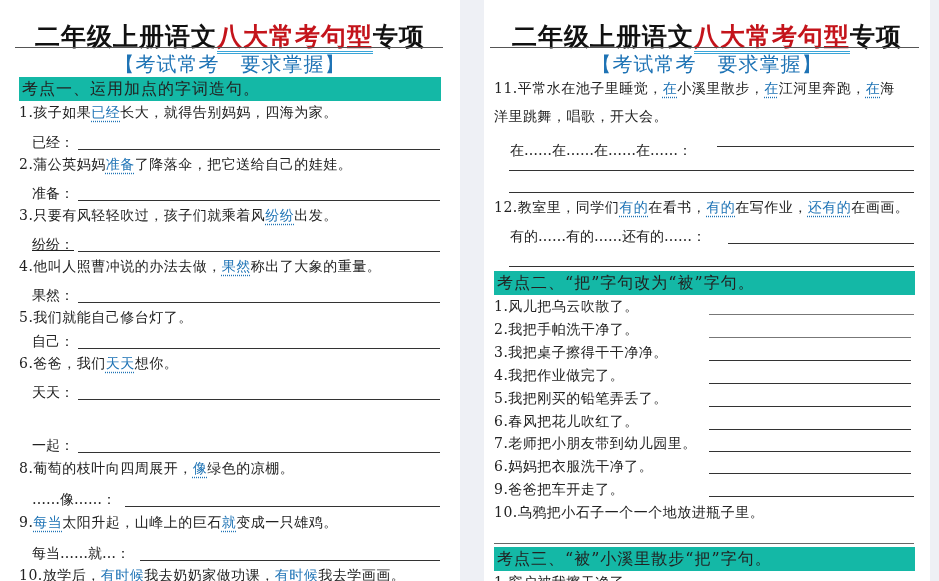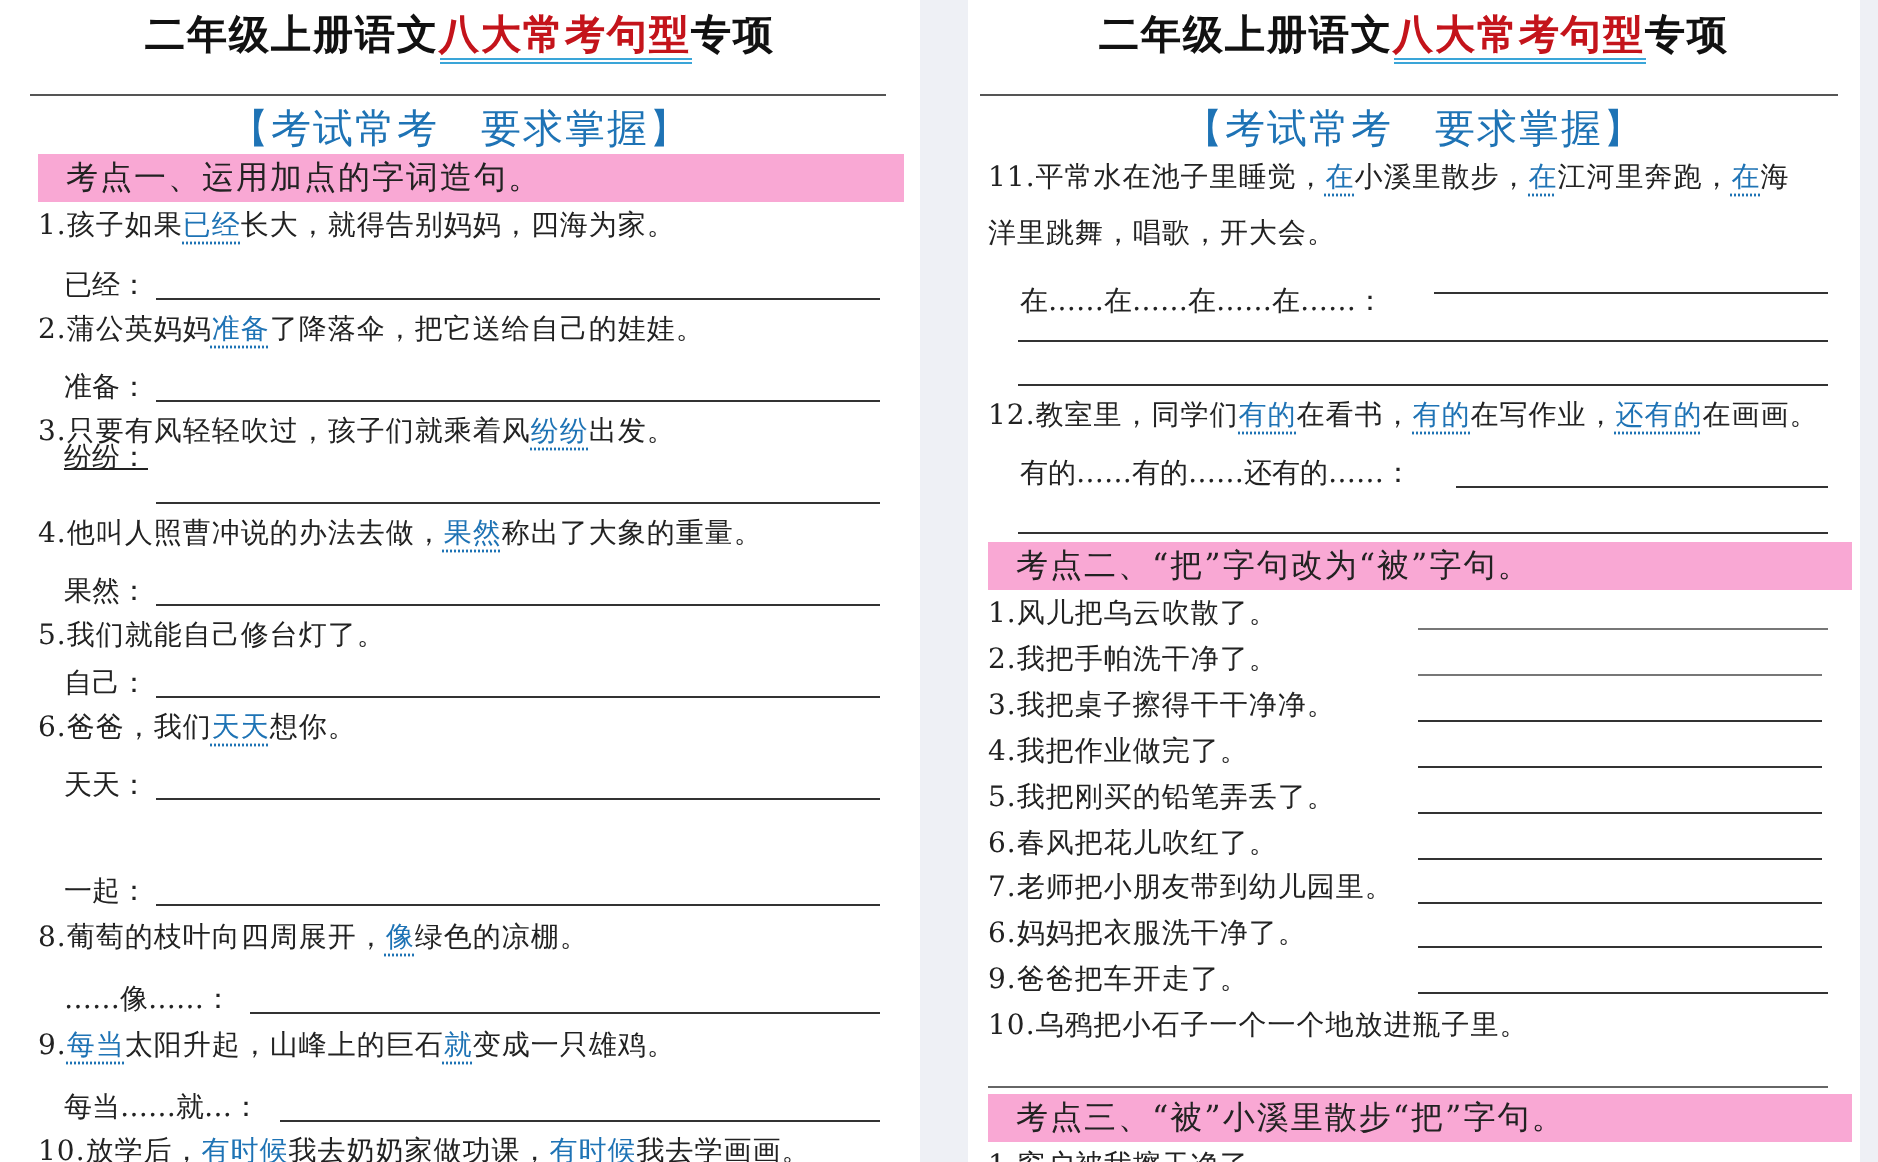--- a/index.html
+++ b/index.html
@@ -1,26 +1,26 @@
 <!DOCTYPE html>
 <html><head>
 <meta charset="utf-8">
 <style>
   html,body{margin:0;padding:0;}
   body{width:939px;height:581px;overflow:hidden;background:#eef0f5;position:relative;
        font-family:"DejaVu Serif","Liberation Serif",serif;color:#222;}
   .page{position:absolute;top:0;height:581px;background:#fff;overflow:hidden;}
   #page-left{left:0;width:460px;}
   #page-right{left:484px;width:446px;}
-  .title{position:absolute;top:4px;left:0;right:0;text-align:center;font-size:20px;font-weight:bold;
+  .title{position:absolute;top:20px;left:0;right:0;text-align:center;font-size:25px;font-weight:bold;
          letter-spacing:1px;color:#111;white-space:nowrap;}
   .title .hl{color:#c4141b;border-bottom:3px double #3aa5d8;padding-bottom:0px;}
   .title-rule{position:absolute;top:47px;height:0;border-top:1.5px solid #555;}
   .subtitle{position:absolute;top:51px;left:0;right:0;text-align:center;font-size:20px;color:#1e73b5;letter-spacing:1px;white-space:nowrap;}
-  .band{position:absolute;height:24px;background:#f9a8d4;font-size:16px;color:#222;line-height:24px;padding-left:14px;white-space:nowrap;letter-spacing:1px;}
+  .band{position:absolute;height:24px;background:#14b8a6;font-size:16px;color:#222;line-height:24px;padding-left:3px;white-space:nowrap;letter-spacing:1px;}
   .line-text{position:absolute;font-size:14px;white-space:nowrap;color:#222;letter-spacing:0.5px;}
   .kw{color:#1e73b5;position:relative;}
   .kw.dot{text-decoration:underline dotted #1e73b5;text-underline-offset:4px;}
   .rule{position:absolute;height:0;border-top:1px solid #333;}
   .rule.light{border-top-color:#777;}
   .label{position:absolute;font-size:14px;white-space:nowrap;color:#222;}
 </style>
 </head>
 <body>
 
@@ -41,21 +41,21 @@
 
   <div class="line-text" style="top:156px;left:19px;">
     <span>2.</span><span>蒲公英妈妈</span><span class="kw dot">准备</span><span>了降落伞，把它送给自己的娃娃。</span>
   </div>
   <div class="label" style="top:185px;left:32px;">准备：</div>
   <div class="rule" style="top:200px;left:78px;width:362px;"></div>
 
   <div class="line-text" style="top:207px;left:19px;">
     <span>3.</span><span>只要有风轻轻吹过，孩子们就乘着风</span><span class="kw dot">纷纷</span><span>出发。</span>
   </div>
-  <div class="label" style="top:220px;left:32px;text-decoration:underline;">纷纷：</div>
+  <div class="label" style="top:236px;left:32px;text-decoration:underline;">纷纷：</div>
   <div class="rule" style="top:251px;left:78px;width:362px;"></div>
 
   <div class="line-text" style="top:258px;left:19px;">
     <span>4.</span><span>他叫人照曹冲说的办法去做，</span><span class="kw dot">果然</span><span>称出了大象的重量。</span>
   </div>
   <div class="label" style="top:287px;left:32px;">果然：</div>
   <div class="rule" style="top:302px;left:78px;width:362px;"></div>
 
   <div class="line-text" style="top:309px;left:19px;">
     <span>5.</span><span>我们就能自己修台灯了。</span>

